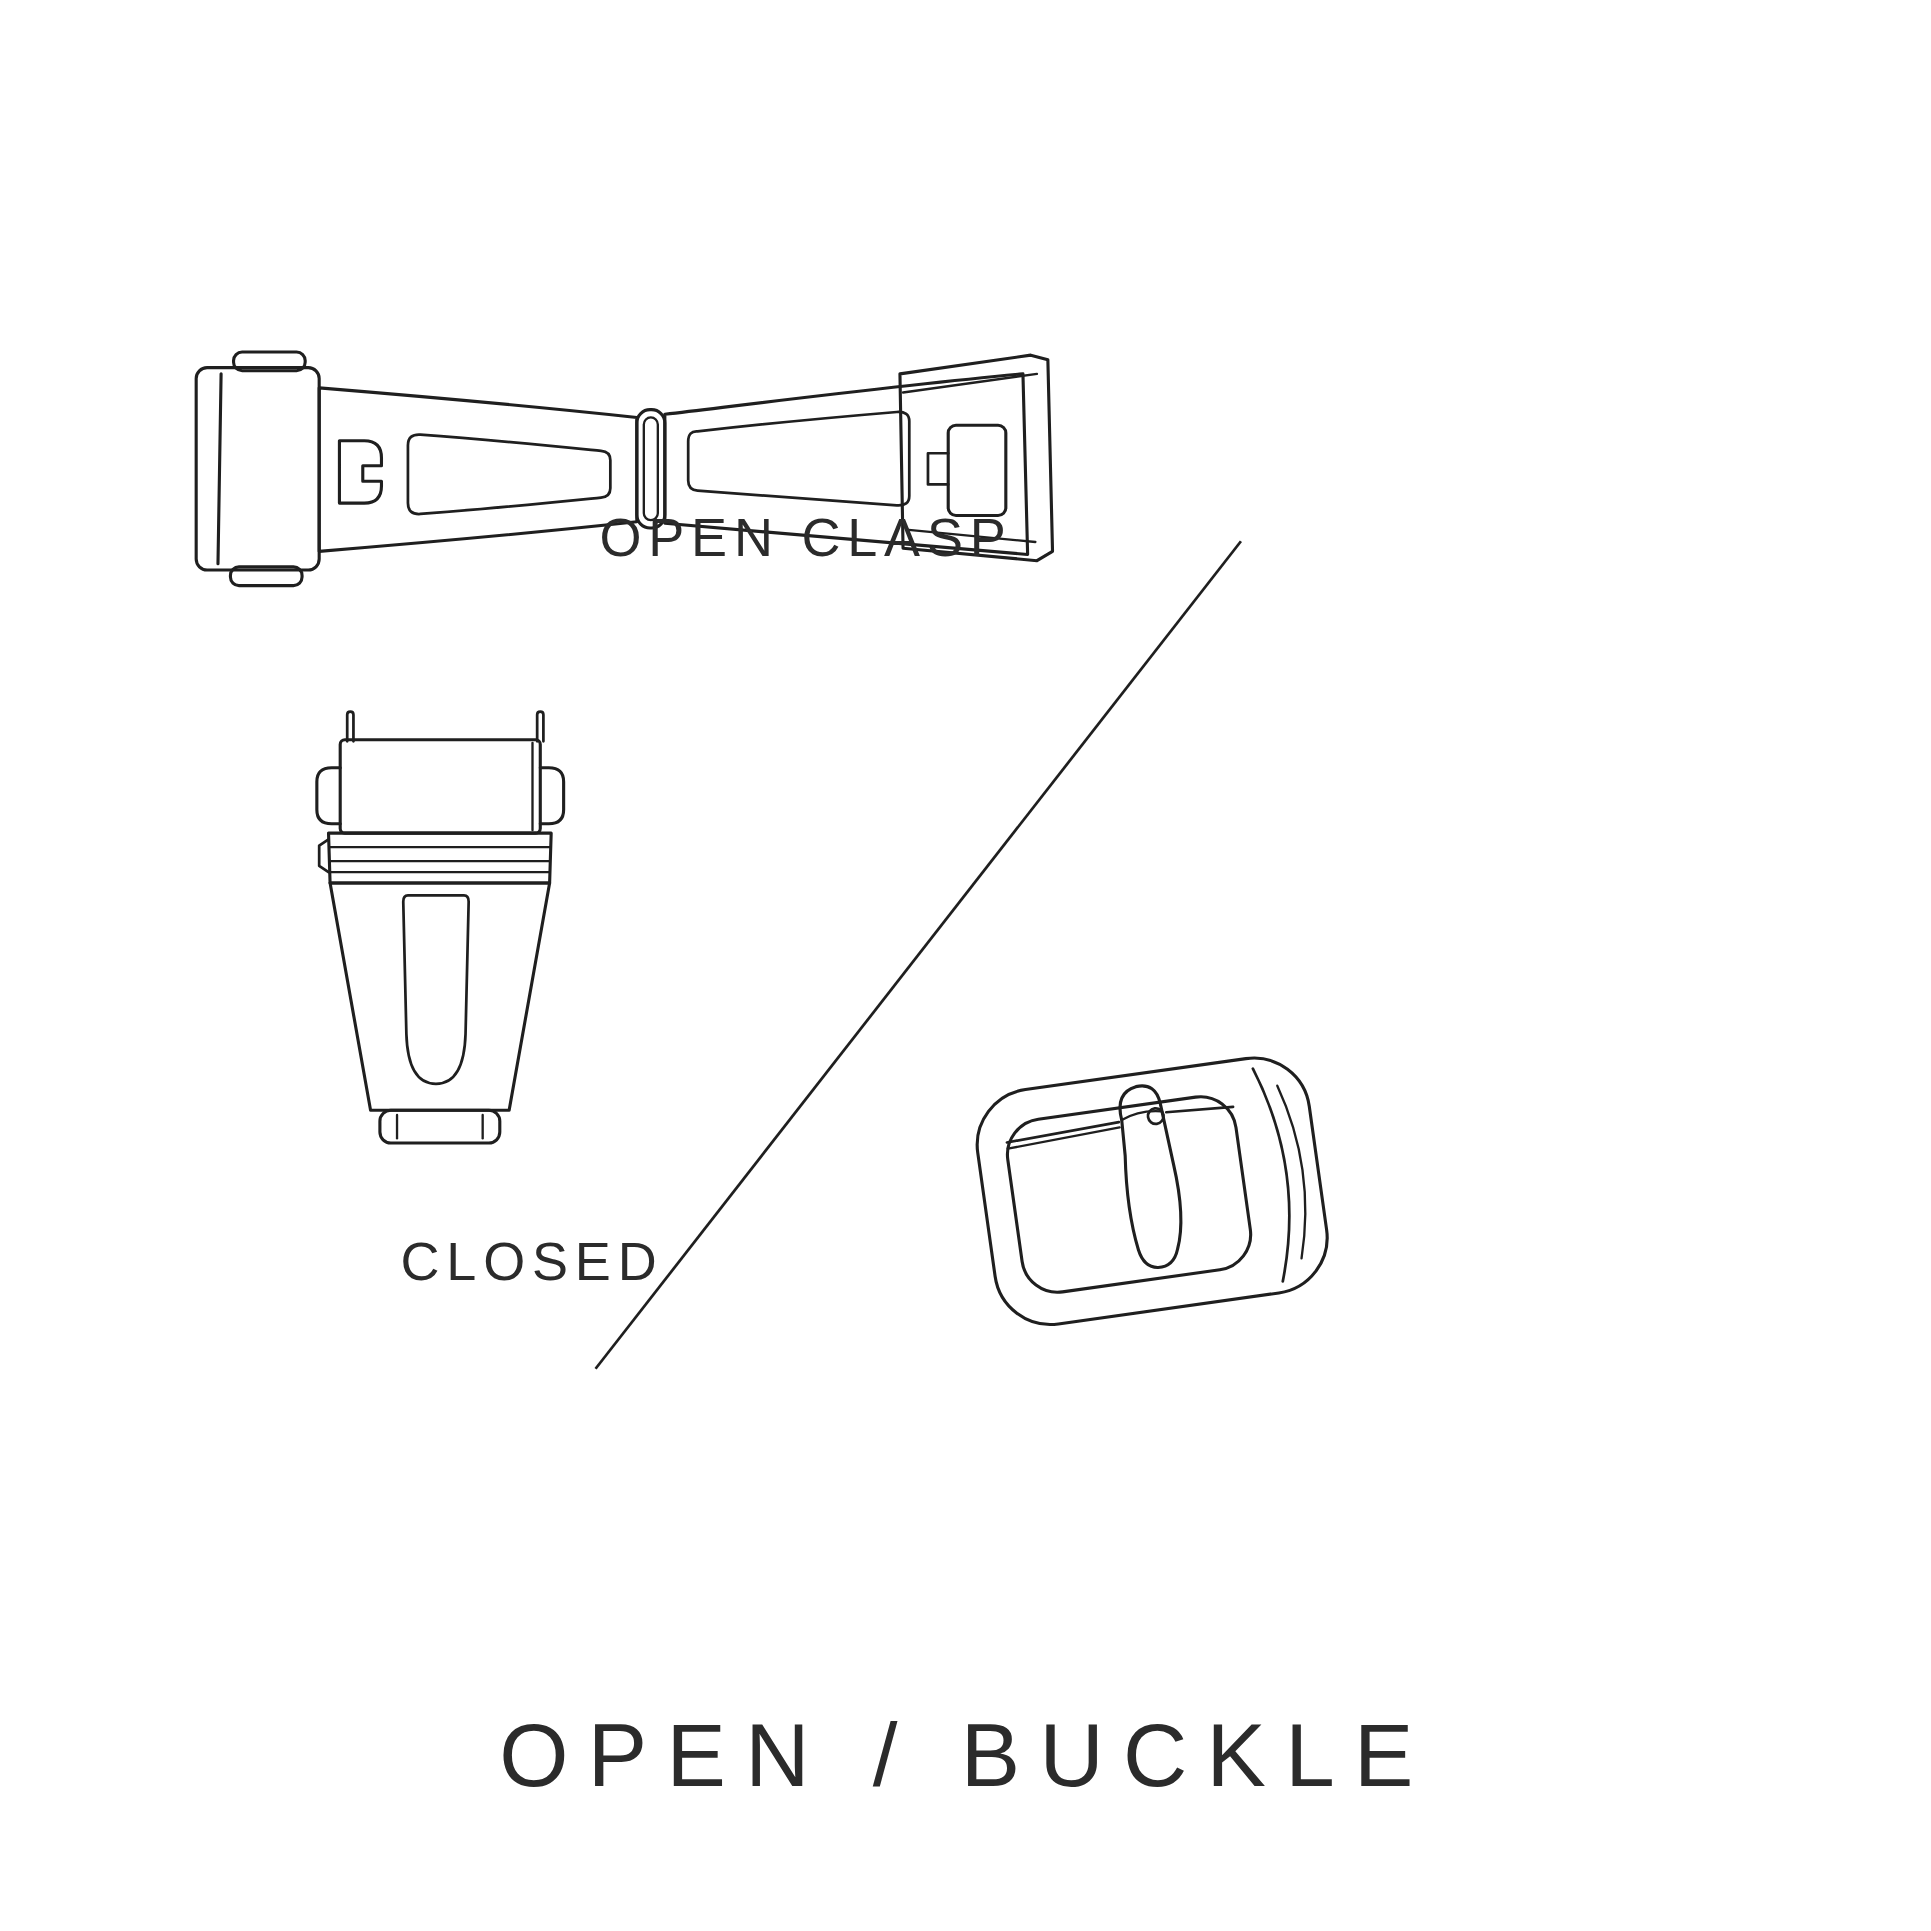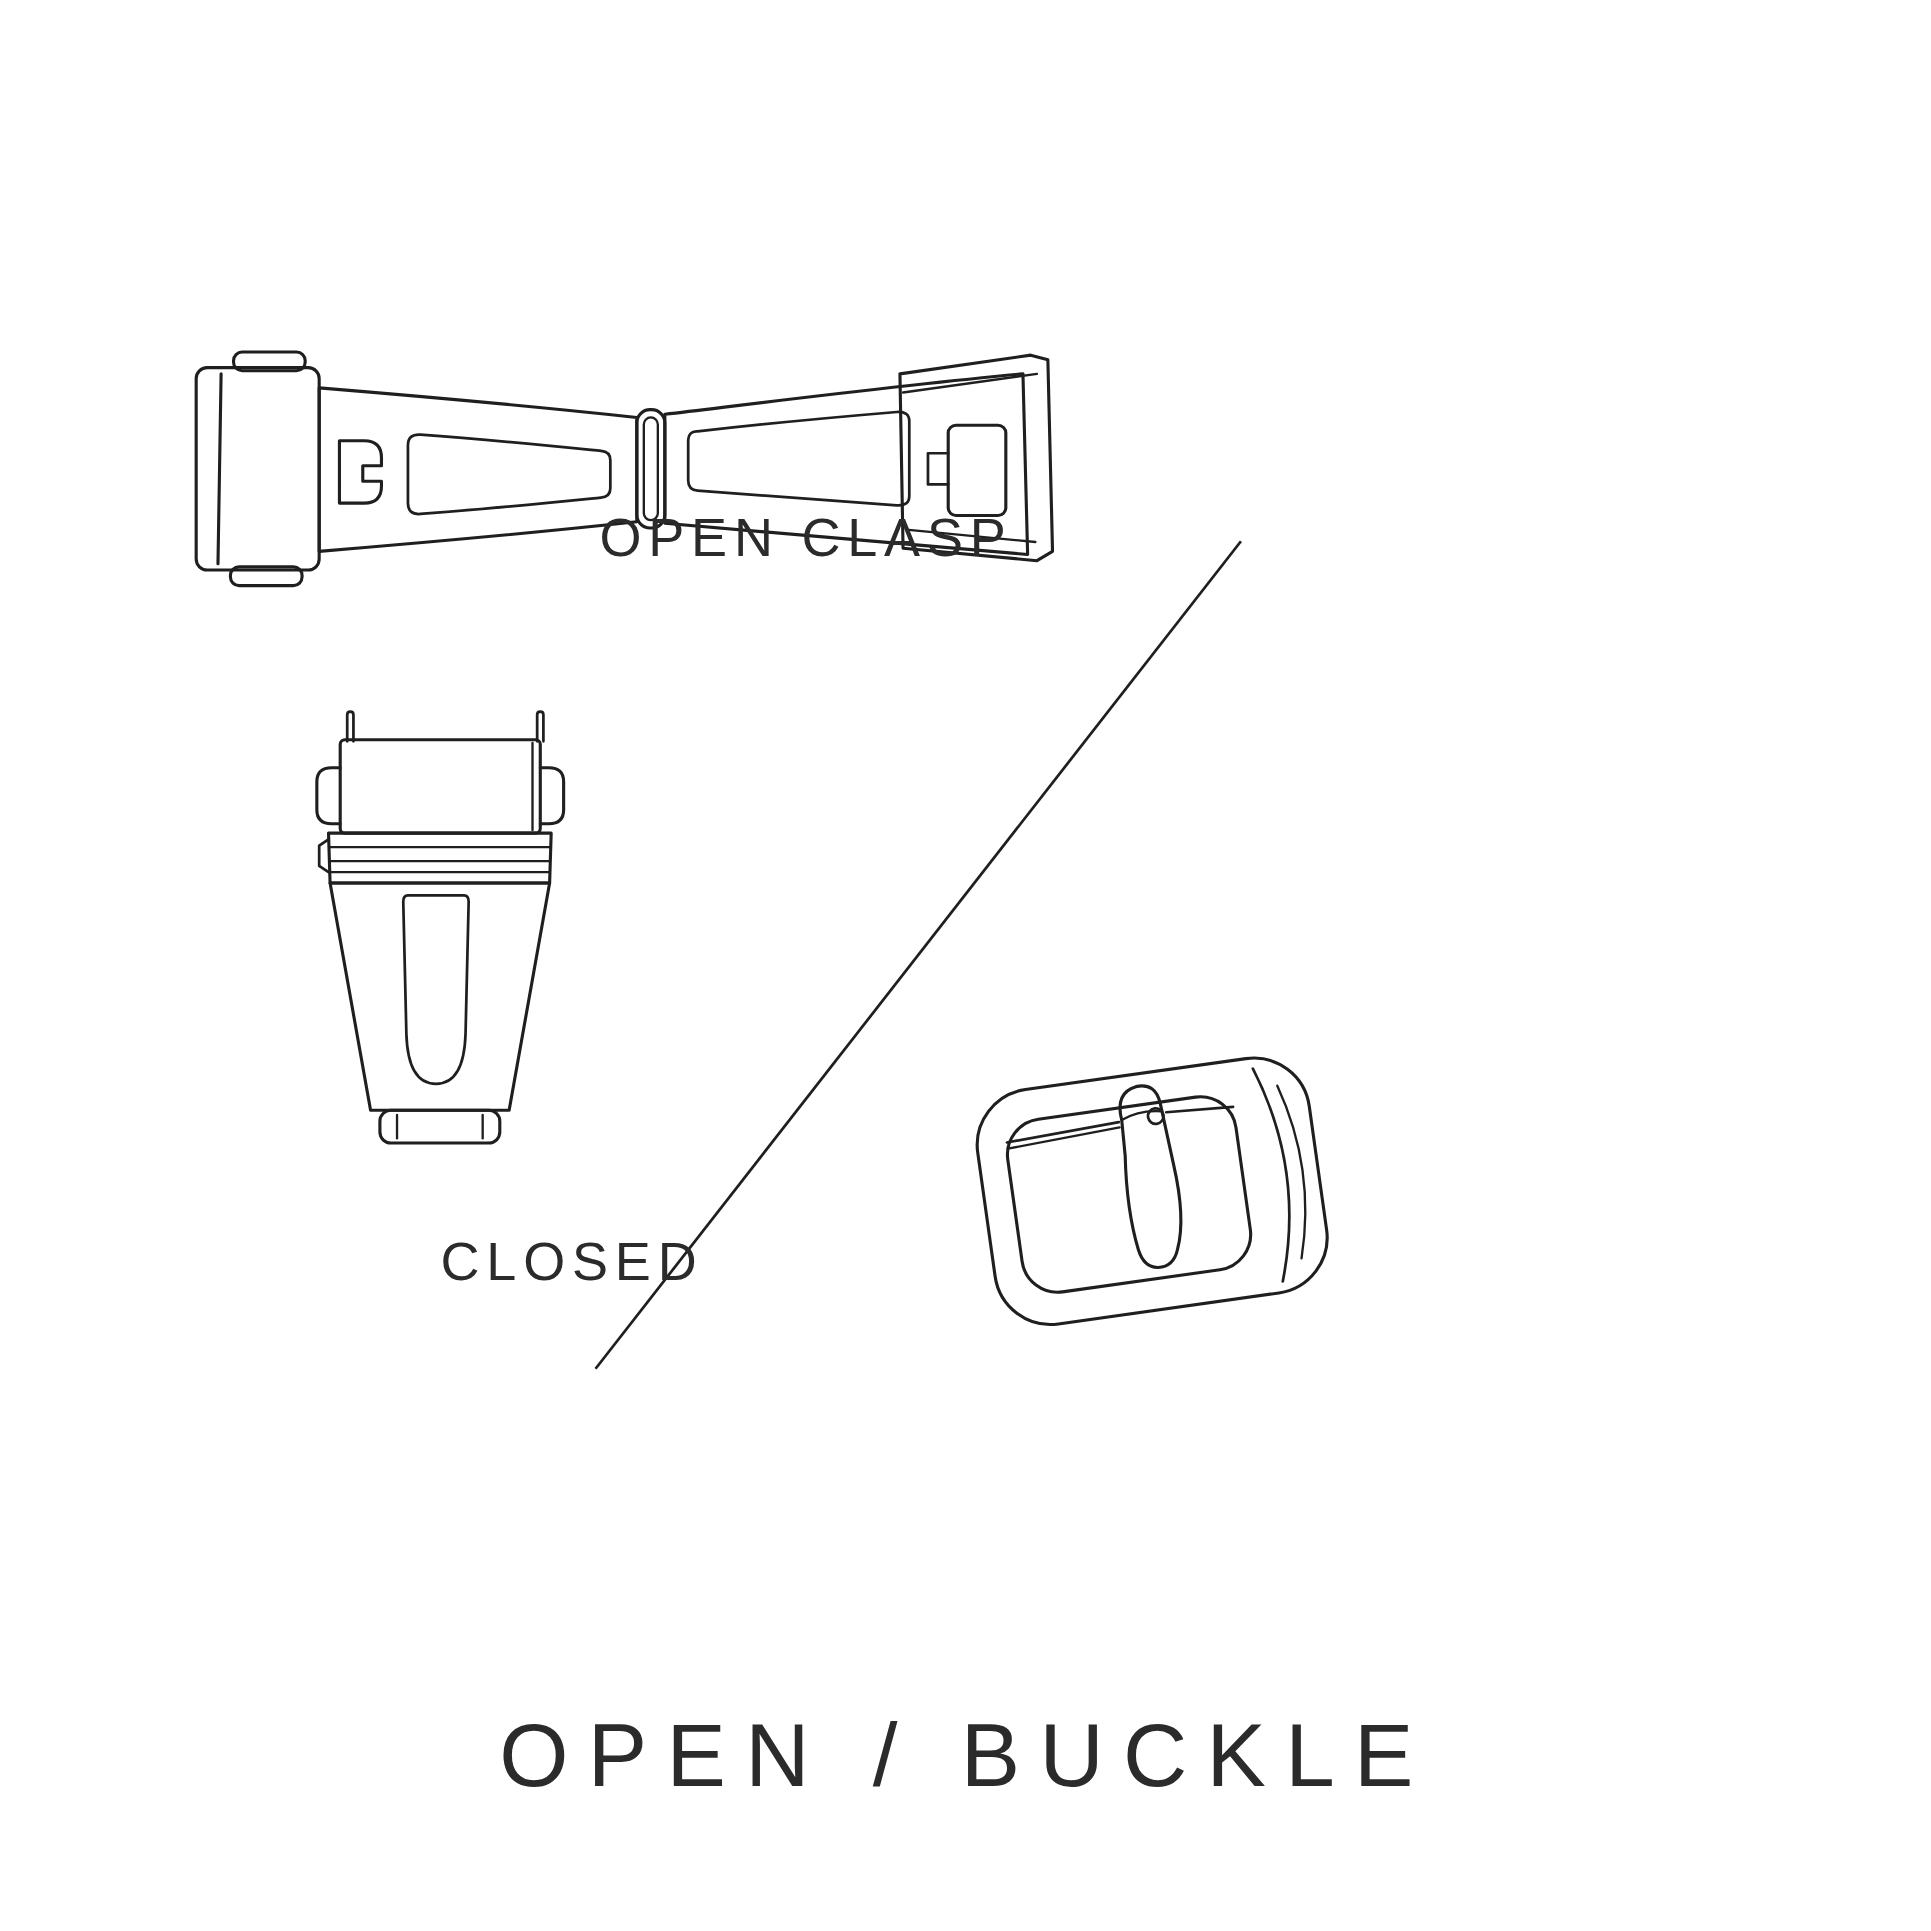--- a/index.html
+++ b/index.html
@@ -36,21 +36,21 @@
     transform: translateX(-50%);
     font-family: "Liberation Sans", sans-serif;
     color: #2b2b2b;
     font-size: 89px;
     font-weight: 500;
     letter-spacing: 19.3px;
     line-height: 1;
     white-space: nowrap;
   }
   #lbl-open   { left: 806px;  top: 510px; }
-  #lbl-closed { left: 532px;  top: 1234px; margin-left: 40px; }
+  #lbl-closed { left: 532px;  top: 1234px; }
   #title      { left: 966px; top: 1711px; }
 </style>
 </head>
 <body>
 
 <div class="stage">
 
   <svg viewBox="0 0 2000 2000" aria-hidden="true">
 
     <g fill="none" stroke="#1f1f1f" stroke-width="4" stroke-linejoin="round" stroke-linecap="round">

